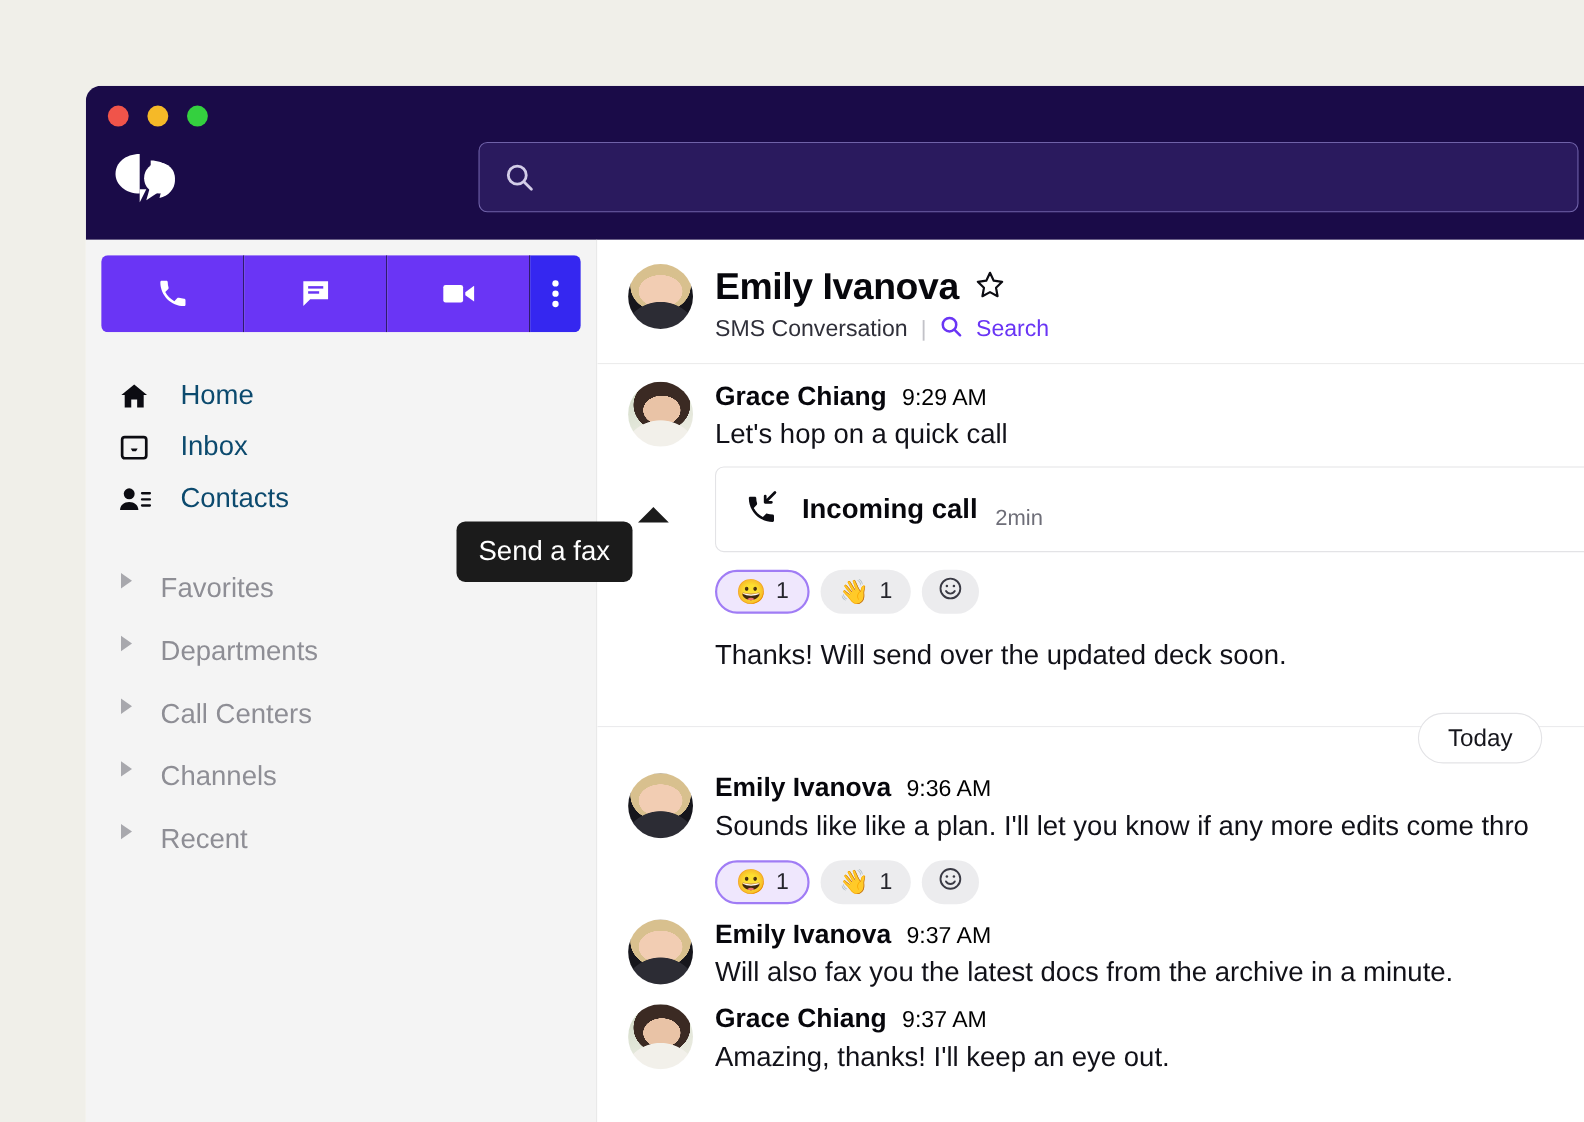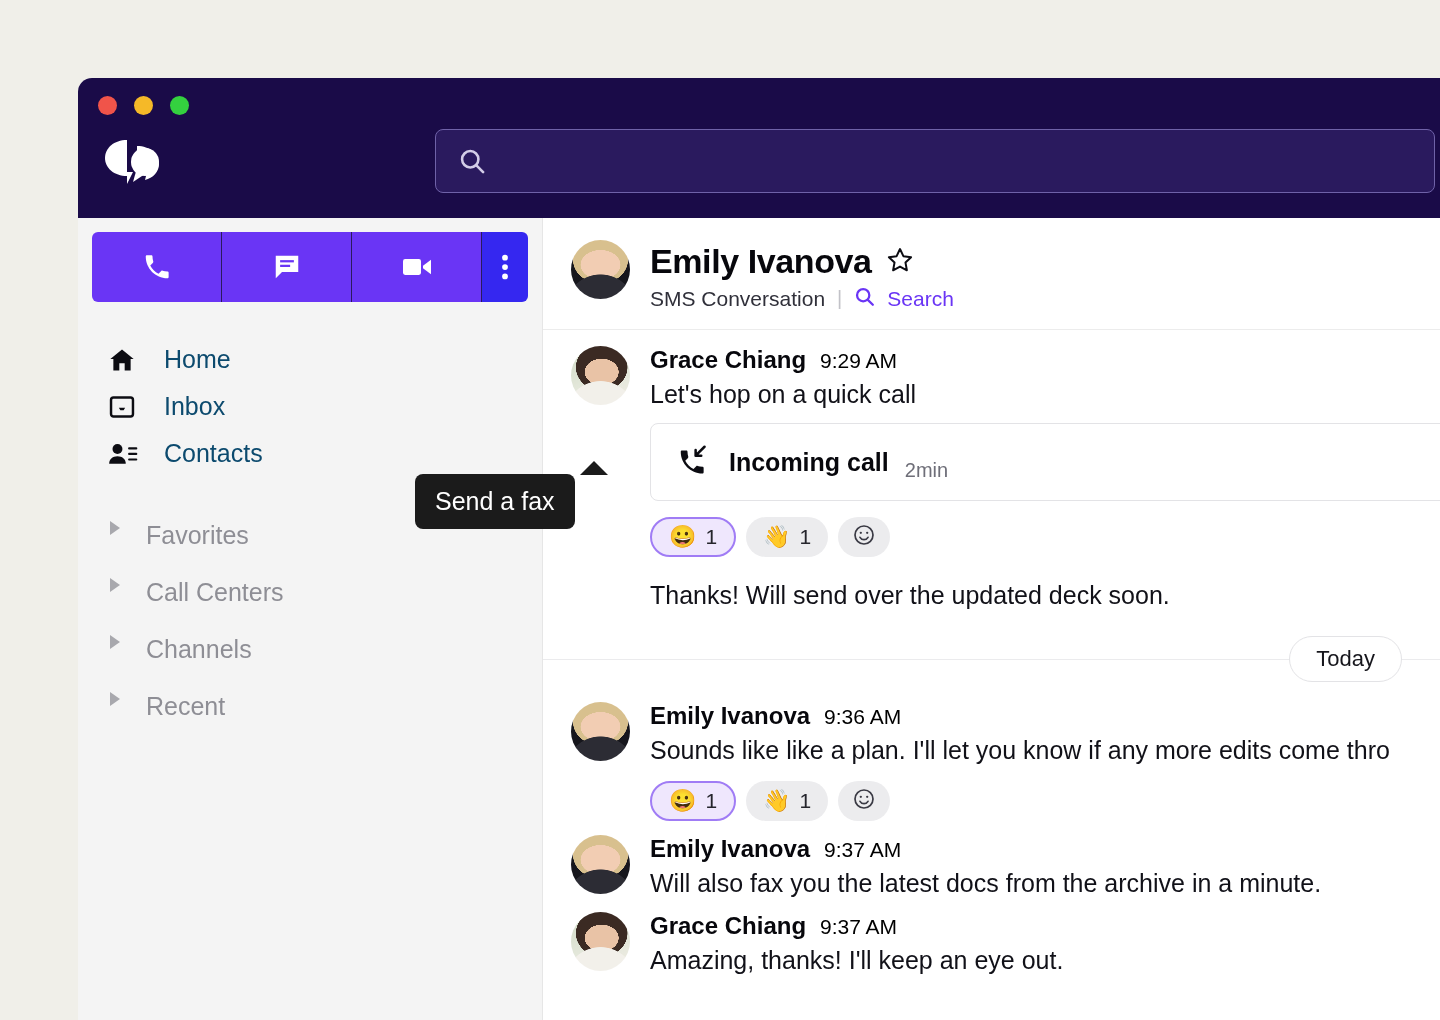--- a/index.html
+++ b/index.html
@@ -318,21 +318,21 @@
     position: absolute;
     top: 50%;
     left: 0;
     right: 0;
     height: 1px;
     background: #ebebed;
   }
   #day-chip {
     position: absolute;
     right: 76px;
-    top: 0;
+    top: 11px;
     height: 46px;
     padding: 0 26px;
     border: 1px solid #e3e3e6;
     border-radius: 23px;
     background: #ffffff;
     display: flex;
     align-items: center;
     font-size: 22px;
     color: #16161c;
   }
@@ -451,20 +451,24 @@
             </svg>
           </span>
           <span class="nav-label">Contacts</span>
         </div>
       </div>
 
       <div id="nav-groups">
         <div class="group-item">
           <span class="caret"></span>
           <span class="group-label">Favorites</span>
+        </div>
+        <div class="group-item">
+          <span class="caret"></span>
+          <span class="group-label">Departments</span>
         </div>
         <div class="group-item">
           <span class="caret"></span>
           <span class="group-label">Call Centers</span>
         </div>
         <div class="group-item">
           <span class="caret"></span>
           <span class="group-label">Channels</span>
         </div>
         <div class="group-item">

